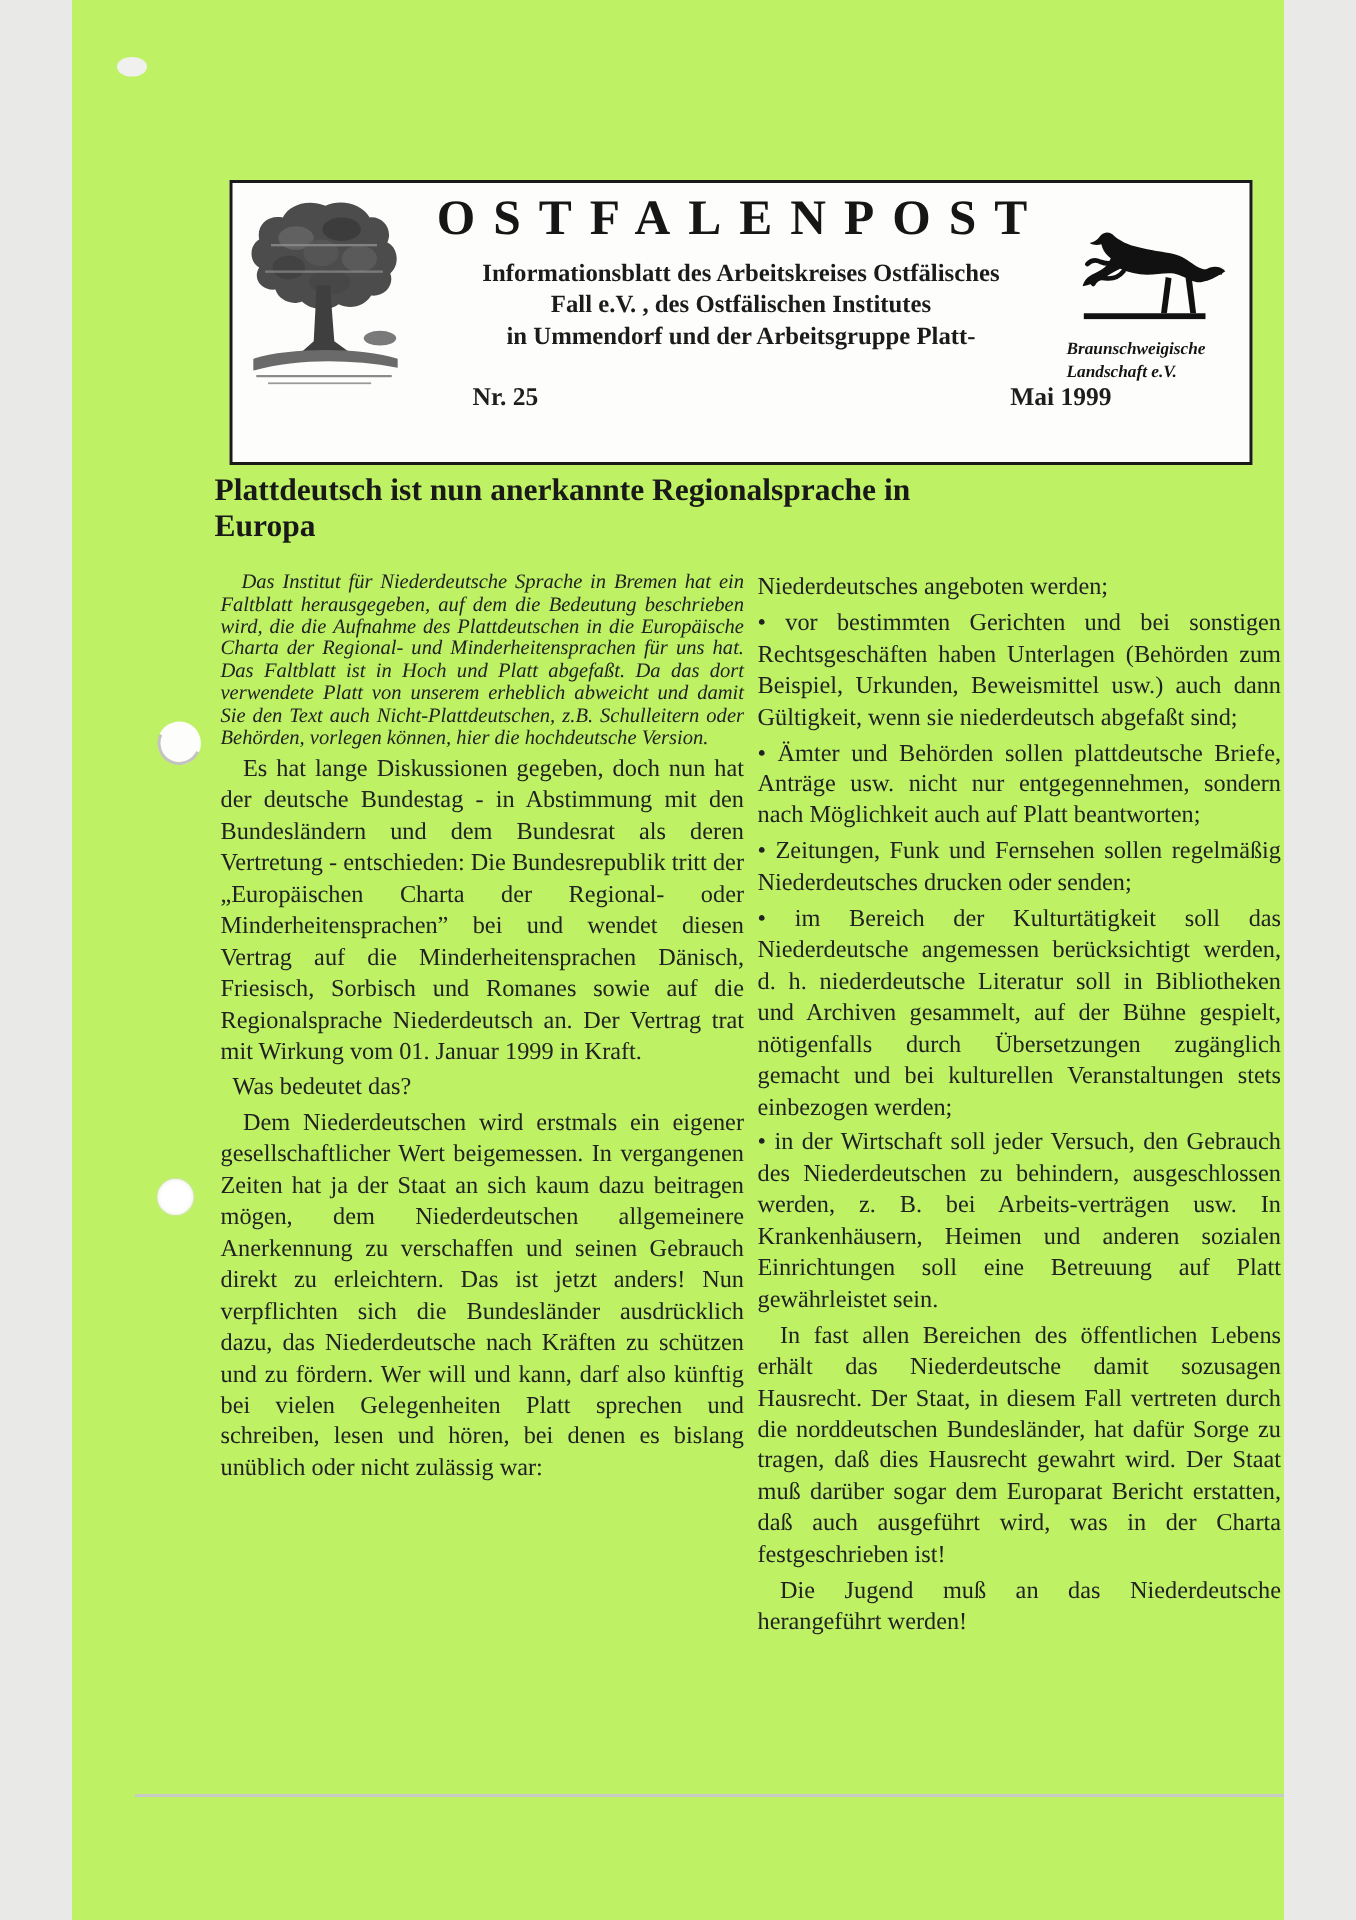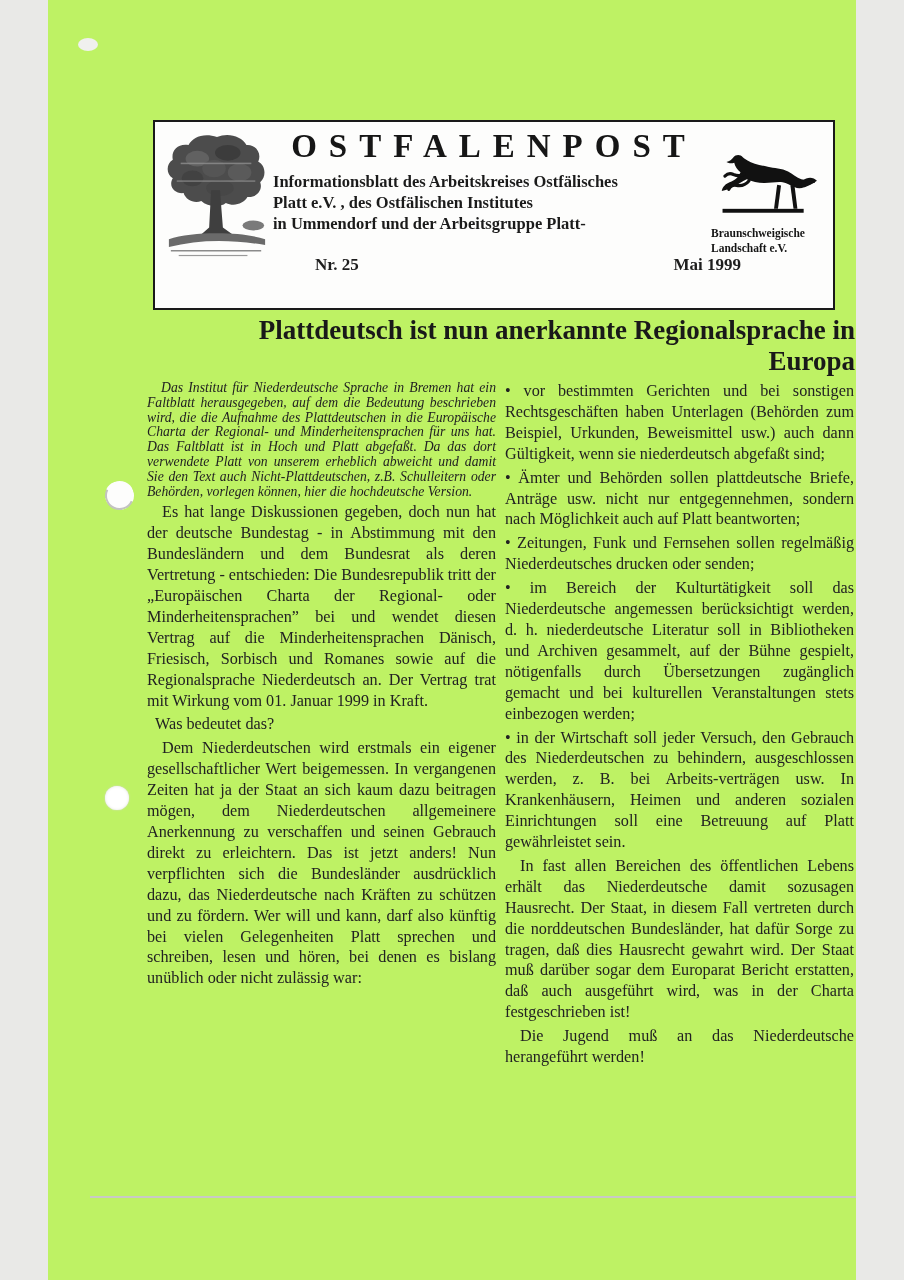--- a/index.html
+++ b/index.html
@@ -11,32 +11,32 @@
   }
   .smudge { position:absolute; left:30px; top:38px; width:20px; height:13px;
     background:#f0f0ee; border-radius:50%; }
 
   
   .header-box { position:absolute; left:105px; top:120px; width:678px; height:186px;
     border:2.5px solid #1a1a1a; background:#fdfdfc; }
   .tree-logo { position:absolute; left:8px; top:6px; width:108px; height:138px; }
   .masthead-title { position:absolute; left:0; right:0; top:6px; text-align:center;
     font-weight:bold; font-size:33px; letter-spacing:12px; color:#161616; }
-  .masthead-sub { position:absolute; left:118px; right:118px; top:50px; text-align:left;
+  .masthead-sub { position:absolute; left:118px; right:118px; top:50px; text-align:center;
     font-weight:bold; font-size:16.5px; line-height:1.27; color:#1b1b1b; }
   .issue-row { position:absolute; left:160px; right:92px; top:133px;
     display:flex; justify-content:space-between; font-weight:bold; font-size:17px;align-items:flex-end; }
-  .horse-logo-wrap { position:absolute; left:548px; top:26px; width:130px; }
+  .horse-logo-wrap { position:absolute; left:548px; top:26px; width:130px;font-style:italic; }
   .horse-svg { width:120px; height:78px; display:block; margin-left:4px; }
   .horse-caption { font-weight:bold; font-size:11.5px; line-height:1.3;
     text-align:left; padding-left:8px; color:#141414; }
 
   
-  .article-title { position:absolute; top:315px; left:95px; width:712px; text-align:right;
-    font-weight:bold; font-size:27px; line-height:1.13; color:#191919; }
+  .article-title { position:absolute; top:315px; left:95px; width:712px; text-align:left;
+    font-weight:bold; font-size:21px; line-height:1.13; color:#191919; }
   .columns { position:absolute; top:381px; left:99px; width:707px; display:flex; gap:9px;justify-content:flex-end; }
   .col { width:349px; font-size:16.2px; line-height:20.9px; text-align:justify;
     color:#222; hyphens:auto; -webkit-hyphens:auto; }
   .col p { margin:0 0 3px 0; }
   .intro { font-style:italic; font-size:13.7px; line-height:14.8px;
     margin:0 0 8px 0; text-indent:14px; }
   .indent { text-indent:15px; }
   .subhead { font-weight:normal; padding-left:8px; margin:2px 0 2px 0; }
   .closing { font-weight:normal; }
 
@@ -75,21 +75,21 @@
       <ellipse cx="92" cy="98" rx="11" ry="5" fill="#7a7a7a"></ellipse>
       <path d="M6 112 C30 104 80 104 104 112 L104 118 C70 112 36 112 6 120 Z" fill="#6a6a6a"></path>
       <rect x="8" y="123" width="92" height="1.5" fill="#8a8a8a"></rect>
       <rect x="16" y="128" width="70" height="1.2" fill="#9a9a9a"></rect>
     </svg>
 
     <div class="masthead-title">OSTFALENPOST</div>
 
     <div class="masthead-sub">
       <div>Informationsblatt des Arbeitskreises  Ostfälisches</div>
-      <div>Platt e.V. ,  des Ostfälischen Institutes</div>
+      <div>Fall e.V. ,  des Ostfälischen Institutes</div>
       <div>in Ummendorf  und der Arbeitsgruppe Platt-</div>
     </div>
 
     <div class="issue-row">
       <span>Nr. 25</span>
       <span>Mai 1999</span>
     </div>
 
     <div class="horse-logo-wrap">
       <svg class="horse-svg" viewBox="0 0 130 100" xmlns="http://www.w3.org/2000/svg">
@@ -114,20 +114,21 @@
   </div>
 
   <div class="columns">
     <div class="col">
       <p class="intro">Das Institut für Niederdeutsche Sprache in Bremen hat ein Faltblatt herausgegeben, auf dem die Bedeutung beschrieben wird, die die Aufnahme des Plattdeutschen in die Europäische Charta der Regional- und Minderheitensprachen für uns hat. Das Faltblatt ist in Hoch und Platt abgefaßt. Da das dort verwendete Platt von unserem erheblich abweicht und damit Sie den Text auch Nicht-Plattdeutschen, z.B. Schulleitern oder Behörden, vorlegen können, hier die hochdeutsche Version.</p>
       <p class="indent">Es hat lange Diskussionen gegeben, doch nun hat der deutsche Bundestag - in Abstimmung mit den Bundesländern und dem Bundesrat als deren Vertretung - entschieden: Die Bundesrepublik tritt der „Europäischen Charta der Regional- oder Minderheitensprachen” bei und wendet diesen Vertrag auf die Minderheitensprachen Dänisch, Friesisch, Sorbisch und Romanes sowie auf die Regionalsprache Niederdeutsch an. Der Vertrag trat mit Wirkung vom 01. Januar 1999 in Kraft.</p>
       <p class="subhead">Was bedeutet das?</p>
       <p class="indent">Dem Niederdeutschen wird erstmals ein eigener gesellschaftlicher Wert beigemessen. In vergangenen Zeiten hat ja der Staat an sich kaum dazu beitragen mögen, dem Niederdeutschen allgemeinere Anerkennung zu verschaffen und seinen Gebrauch direkt zu erleichtern. Das ist jetzt anders! Nun verpflichten sich die Bundesländer ausdrücklich dazu, das Niederdeutsche nach Kräften zu schützen und zu fördern. Wer will und kann, darf also künftig bei vielen Gelegenheiten Platt sprechen und schreiben, lesen und hören, bei denen es bislang unüblich oder nicht zulässig war:</p>
     </div>
     <div class="col">
+      <p>Niederdeutsches angeboten werden;</p>
       <p>•  vor bestimmten Gerichten und bei sonstigen Rechtsgeschäften haben Unterlagen (Behörden zum Beispiel, Urkunden, Beweismittel usw.) auch dann Gültigkeit, wenn sie niederdeutsch abgefaßt sind;</p>
       <p>•  Ämter und Behörden sollen plattdeutsche Briefe, Anträge usw. nicht nur entgegennehmen, sondern nach Möglichkeit auch auf Platt beantworten;</p>
       <p>•  Zeitungen, Funk und Fernsehen sollen regelmäßig Niederdeutsches drucken oder senden;</p>
       <p>•  im Bereich der Kulturtätigkeit soll das Niederdeutsche angemessen berücksichtigt werden, d. h. niederdeutsche Literatur soll in Bibliotheken und Archiven gesammelt, auf der Bühne gespielt, nötigenfalls durch Übersetzungen zugänglich gemacht und bei kulturellen Veranstaltungen stets einbezogen werden;</p>
       <p>•  in der Wirtschaft soll jeder Versuch, den Gebrauch des Niederdeutschen zu behindern, ausgeschlossen werden, z. B. bei Arbeits-verträgen usw. In Krankenhäusern, Heimen und anderen sozialen Einrichtungen soll eine Betreuung auf Platt gewährleistet sein.</p>
       <p class="indent">In fast allen Bereichen des öffentlichen Lebens erhält das Niederdeutsche damit sozusagen Hausrecht. Der Staat, in diesem Fall vertreten durch die norddeutschen Bundesländer, hat dafür Sorge zu tragen, daß dies Hausrecht gewahrt wird. Der Staat muß darüber sogar dem Europarat Bericht erstatten, daß auch ausgeführt wird, was in der Charta festgeschrieben ist!</p>
       <p class="closing indent">Die Jugend muß an das Niederdeutsche herangeführt werden!</p>
     </div>
   </div>
 

